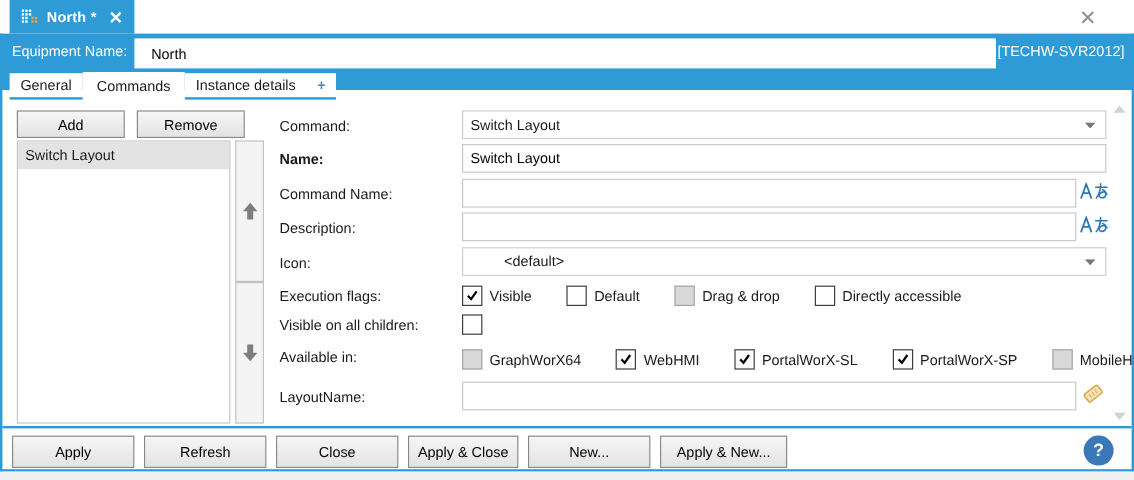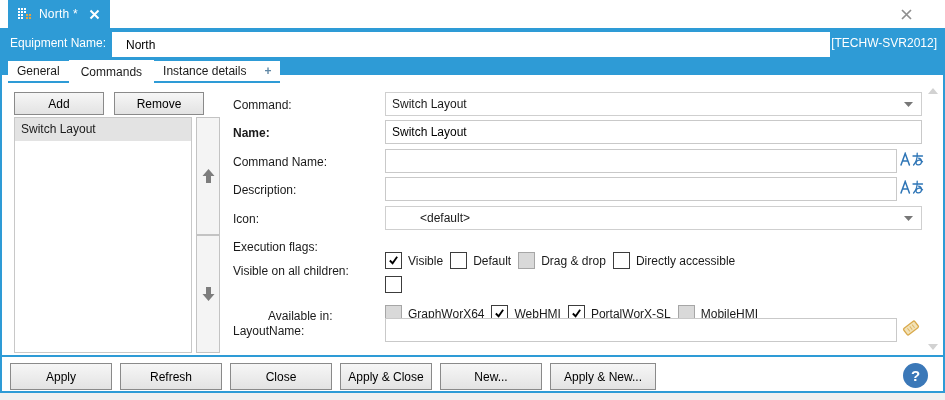--- a/index.html
+++ b/index.html
@@ -3,21 +3,21 @@
 <meta charset="utf-8">
 <style>
   html,body{margin:0;padding:0;background:#fff;}
   .stage{position:relative;width:945px;height:400px;background:#ffffff;overflow:hidden;
          font-family:"Liberation Sans",sans-serif;font-size:12px;color:#1a1a1a;}
   .abs{position:absolute;box-sizing:border-box;}
 
   
   .doc-tab{left:8px;top:0;height:28px;background:#2E9BD6;color:#fff;display:flex;
            align-items:center;gap:7px;padding:0 10px;cursor:default;}
-  .doc-tab .title{font-weight:400;letter-spacing:.2px;}
+  .doc-tab .title{font-weight:700;letter-spacing:.2px;}
   .win-close{left:896px;top:5px;width:20px;height:18px;display:flex;align-items:center;justify-content:center;cursor:pointer;}
 
   
   .band{left:0;top:28px;width:945px;height:47px;background:#2E9BD6;}
   .eq-label{left:10px;top:36px;color:#fff;}
   .eq-input{left:112px;top:32px;width:718px;height:25px;border:none;background:#fff;
             font-family:"Liberation Sans",sans-serif;font-size:12px;padding:0 14px;color:#000;}
   .server{right:8px;top:36px;color:#fff;}
 
   
@@ -53,21 +53,21 @@
   .lbl{left:233px;white-space:nowrap;}
   .bold{font-weight:bold;}
   .field{left:385px;height:24px;background:#fff;border:1px solid #c9c9c9;
          font-family:"Liberation Sans",sans-serif;font-size:12px;color:#000;padding:0 6px;}
   .dd{left:385px;width:537px;height:24px;background:#fff;border:1px solid #cfcfcf;
       display:flex;align-items:center;padding:0 6px;cursor:pointer;position:absolute;box-sizing:border-box;}
   .dd .dd-arrow{margin-left:auto;display:flex;align-items:center;padding-right:2px;}
   .in-wide{width:537px;}
   .in-med{width:512px;}
 
-  .cbrow{display:flex;align-items:center;gap:7px;margin-top:14px;}
+  .cbrow{display:flex;align-items:center;gap:29px;}
   .cbpair{display:flex;align-items:center;white-space:nowrap;}
   .cb{width:15px;height:15px;border:1px solid #3c3c3c;background:#fff;margin-right:6px;
       display:inline-flex;align-items:center;justify-content:center;cursor:pointer;flex:none;}
   .cb svg{display:none;}
   .cb.cb-checked svg{display:block;}
   .cb.cb-disabled{background:#d9d9d9;border-color:#a6a6a6;cursor:default;}
 
   .loc-icon{left:900px;width:24px;height:15px;}
   .tag-icon{left:901px;top:318px;width:20px;height:20px;}
   .scroll-hint{width:0;height:0;border-left:5px solid transparent;border-right:5px solid transparent;}
@@ -230,41 +230,49 @@
       </span>
   </div>
 
   <span class="abs lbl" style="top:264px;">Visible on all children:</span>
   <div class="abs cbrow" style="left:385px;top:262px;">
     <span class="cbpair">
         <span class="cb cb-unchecked"></span>
       </span>
   </div>
 
-  <span class="abs lbl" style="top:309px;margin-left:35px;">Available in:</span>
+  <span class="abs lbl" style="top:291px;">Available in:</span>
   <div class="abs cbrow" style="left:385px;top:291px;">
     <span class="cbpair">
         <span class="cb cb-disabled"></span>
         <span>GraphWorX64</span>
       </span>
     <span class="cbpair">
         <span class="cb cb-checked">
           <svg width="11" height="11" viewBox="0 0 12 12">
             <path d="M2 6 L5 9 L10 2" stroke="#000" stroke-width="2" fill="none"></path>
           </svg>
         </span>
         <span>WebHMI</span>
       </span>
     <span class="cbpair">
         <span class="cb cb-checked">
           <svg width="11" height="11" viewBox="0 0 12 12">
             <path d="M2 6 L5 9 L10 2" stroke="#000" stroke-width="2" fill="none"></path>
           </svg>
         </span>
         <span>PortalWorX-SL</span>
+      </span>
+    <span class="cbpair">
+        <span class="cb cb-checked">
+          <svg width="11" height="11" viewBox="0 0 12 12">
+            <path d="M2 6 L5 9 L10 2" stroke="#000" stroke-width="2" fill="none"></path>
+          </svg>
+        </span>
+        <span>PortalWorX-SP</span>
       </span>
     <span class="cbpair">
         <span class="cb cb-disabled"></span>
         <span>MobileHMI</span>
       </span>
   </div>
 
   <span class="abs lbl" style="top:324px;">LayoutName:</span>
   <input class="abs field in-med" style="top: 318px;" value="">
   <span class="abs tag-icon">

